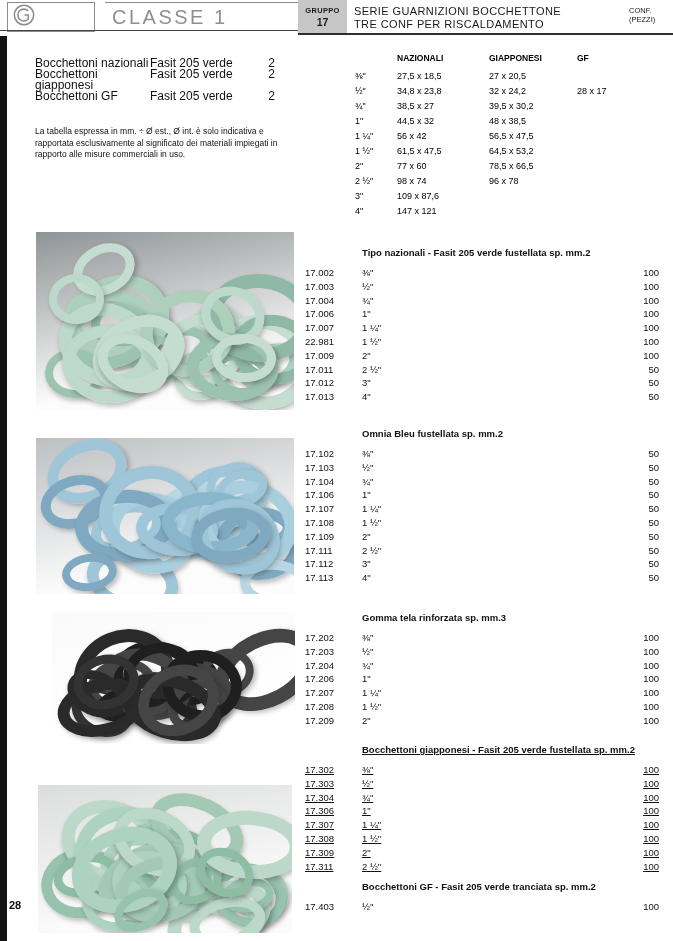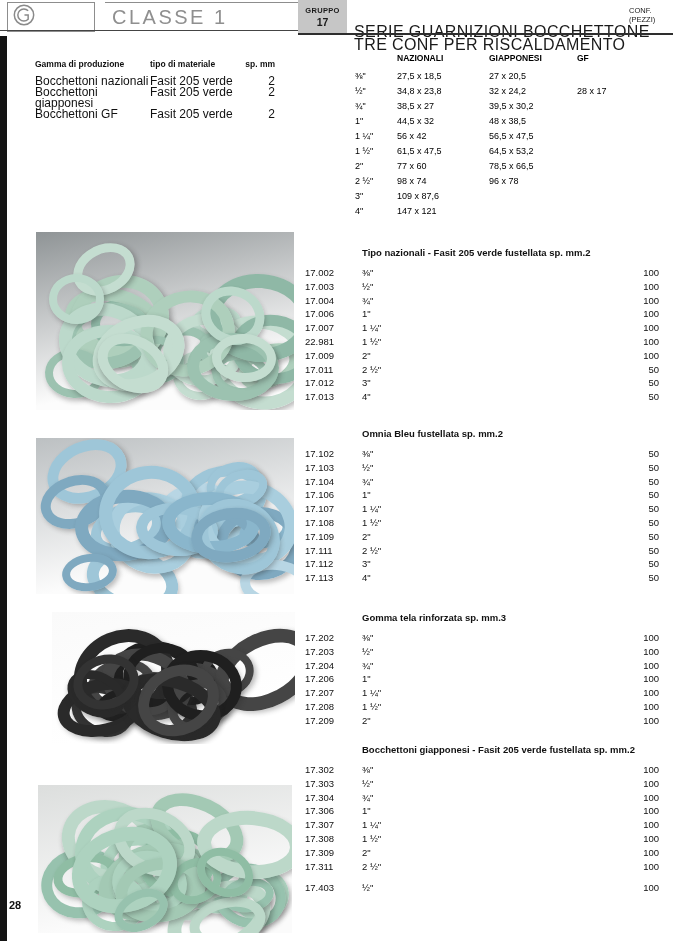--- a/index.html
+++ b/index.html
@@ -8,21 +8,21 @@
   .page{position:relative;width:673px;height:941px;background:#ffffff;overflow:hidden;margin:0 auto;}
 
   
   .logo-box{position:absolute;left:7px;top:2px;width:82px;height:28px;border:1.5px solid #8d8d8d;display:flex;align-items:center;padding-left:4px;background:#fff;}
   .rule-top-left{position:absolute;left:105px;top:2px;width:193px;height:1px;background:#8d8d8d;}
   .classe-title{position:absolute;left:112px;top:6px;font-size:20px;color:#8f8f8f;letter-spacing:2.5px;font-weight:400;}
   .rule-bottom-left{position:absolute;left:0;top:30px;width:298px;height:1px;background:#444;}
   .gruppo-box{position:absolute;left:298px;top:0;width:49px;height:33px;background:#c6c6c6;text-align:center;color:#1a1a1a;}
   .gruppo-label{font-size:7.5px;font-weight:bold;margin-top:6px;letter-spacing:.3px;}
   .gruppo-number{font-size:10.5px;font-weight:bold;margin-top:1px;}
-  .series-title{position:absolute;left:354px;top:5px;font-size:16px;line-height:13px;color:#1a1a1a;letter-spacing:.4px;margin-top:20px;}
+  .series-title{position:absolute;left:354px;top:5px;font-size:11px;line-height:13px;color:#1a1a1a;letter-spacing:.4px;}
   .conf-label{position:absolute;left:629px;top:6px;font-size:7.5px;line-height:9px;color:#1a1a1a;}
   .rule-bottom-right{position:absolute;left:298px;top:33px;width:375px;height:2px;background:#2e2e2e;}
   .left-bar{position:absolute;left:0;top:36px;width:7px;height:905px;background:#141414;}
 
   
   .prod{position:absolute;left:35px;top:58px;width:240px;color:#111;}
   .pt-head,.pt-row{display:grid;grid-template-columns:115px 88px 37px;}
   .pt-head{font-size:8.5px;font-weight:bold;line-height:12px;margin-bottom:6px;}
   .pt-row{font-size:12px;line-height:11px;}
   .pt-sp{text-align:right;}
@@ -38,21 +38,21 @@
   
   .photo{position:absolute;overflow:hidden;}
   .photo-1{left:36px;top:232px;width:258px;height:178px;}
   .photo-2{left:36px;top:438px;width:258px;height:156px;}
   .photo-3{left:52px;top:612px;width:243px;height:132px;}
   .photo-4{left:38px;top:785px;width:254px;height:148px;}
   .ring{position:absolute;border-style:solid;border-radius:50%;box-shadow:2px 3px 5px rgba(40,40,40,.30);}
 
   
   .section{position:absolute;left:305px;width:354px;color:#111;}
-  .sec-1{top:247px;}.sec-2{top:428px;}.sec-3{top:612px;}.sec-4{top:744px;}.sec-5{top:881px;}
+  .sec-1{top:247px;}.sec-2{top:428px;}.sec-3{top:612px;}.sec-4{top:744px;text-decoration:underline;}.sec-5{top:881px;}
   .sec-title{font-weight:bold;font-size:9.5px;line-height:12px;padding-left:57px;margin-bottom:7px;}
   .p-row{display:grid;grid-template-columns:57px 1fr 60px;font-size:9.5px;line-height:13.8px;}
   .p-qty{text-align:right;}
 
   .page-number{position:absolute;left:9px;top:899px;font-size:11px;font-weight:bold;color:#111;}
 </style>
 </head>
 <body>
 
 <div class="page">
@@ -81,44 +81,40 @@
 
   <div class="conf-label">
     <div>CONF.</div>
     <div>(PEZZI)</div>
   </div>
 
   <div class="rule-bottom-right"></div>
   <div class="left-bar"></div>
 
   <div class="prod">
-    <div class="pt-head">
-      <span>Gamma di produzione</span>
-      <span>tipo di materiale</span>
-      <span class="pt-sp">sp. mm</span>
-    </div>
     <div id="production-rows">
         <div class="pt-row">
           <span class="pt-gamma">Bocchettoni nazionali</span>
           <span class="pt-mat">Fasit 205 verde</span>
           <span class="pt-sp">2</span>
         </div>
         <div class="pt-row">
           <span class="pt-gamma">Bocchettoni giapponesi</span>
           <span class="pt-mat">Fasit 205 verde</span>
           <span class="pt-sp">2</span>
         </div>
         <div class="pt-row">
           <span class="pt-gamma">Bocchettoni GF</span>
           <span class="pt-mat">Fasit 205 verde</span>
           <span class="pt-sp">2</span>
         </div>
       </div>
   </div>
 
+  <div class="note">La tabella espressa in mm. ÷ Ø est., Ø int. è solo indicativa e rapportata esclusivamente al significato dei materiali impiegati in rapporto alle misure commerciali in uso.</div>
 
   <div class="dims">
     <div class="dt-head">
       <span></span>
       <span>NAZIONALI</span>
       <span>GIAPPONESI</span>
       <span>GF</span>
     </div>
     <div id="dims-rows">
         <div class="dt-row">
@@ -475,20 +471,21 @@
           <span class="p-qty">100</span>
         </div>
         <div class="p-row">
           <span class="p-code">17.311</span>
           <span class="p-size">2 ½"</span>
           <span class="p-qty">100</span>
         </div>
       </div>
   </div>
   <div class="section sec-5">
+    <div class="sec-title">Bocchettoni GF - Fasit 205 verde tranciata sp. mm.2</div>
     <div class="sec-rows">
         <div class="p-row">
           <span class="p-code">17.403</span>
           <span class="p-size">½"</span>
           <span class="p-qty">100</span>
         </div>
       </div>
   </div>
 
   <div class="page-number">28</div>

